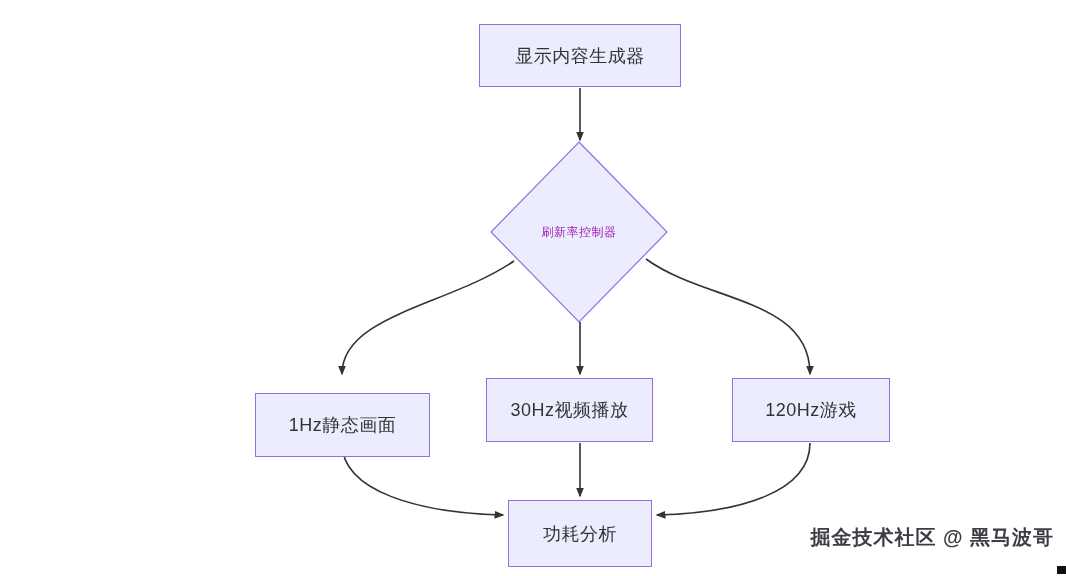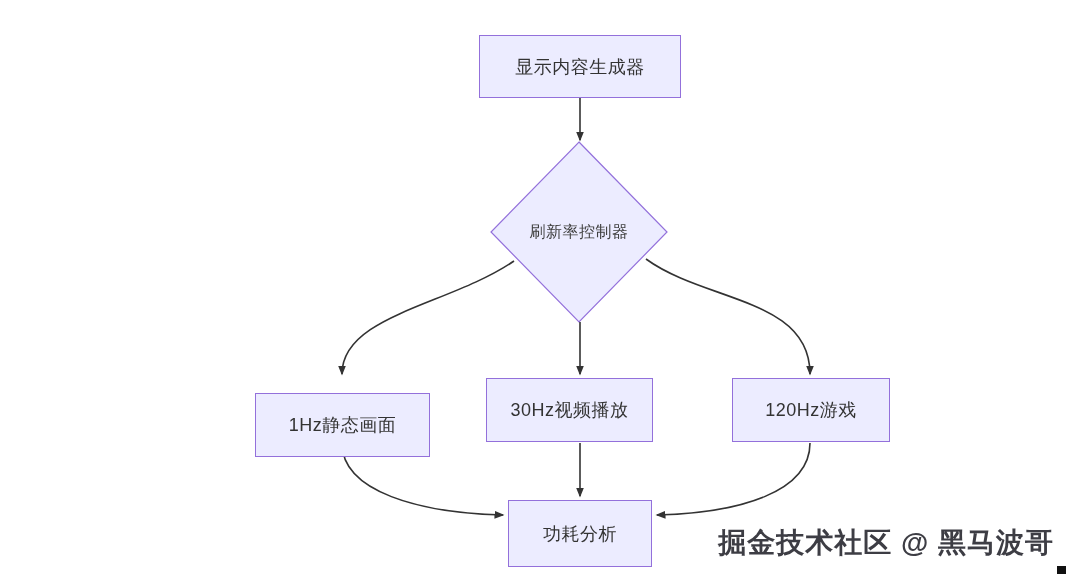--- a/index.html
+++ b/index.html
@@ -29,37 +29,37 @@
     font-size: 18px;
     color: #333333;
     letter-spacing: 0.5px;
   }
   .diamond-label {
     position: absolute;
     z-index: 2;
     display: flex;
     align-items: center;
     justify-content: center;
-    font-size: 16px;
-    color: #404040;
+    font-size: 12px;
+    color: #a21caf;
     letter-spacing: 0.5px;
     background: transparent;
   }
-  .node-generator { left: 479px; top: 24px;  width: 202px; height: 63px; margin-top: 11px; }
+  .node-generator { left: 479px; top: 24px;  width: 202px; height: 63px; }
   .node-1hz       { left: 255px; top: 378px; width: 175px; height: 64px; margin-top: 15px; }
   .node-30hz      { left: 486px; top: 378px; width: 167px; height: 64px; }
   .node-120hz     { left: 732px; top: 378px; width: 158px; height: 64px; align-items: center; }
   .node-power     { left: 508px; top: 500px; width: 144px; height: 67px; }
   .label-controller { left: 479px; top: 218px; width: 200px; height: 28px; }
   .watermark {
     position: absolute;
     z-index: 3;
     right: 12px;
     top: 524px;
-    font-size: 28px;
+    font-size: 20px;
     font-weight: bold;
     color: #3d3d44;
     letter-spacing: 1px;
     text-shadow: 2px 2px 1px #ffffff, 1px 1px 0 #ffffff;
     white-space: nowrap;
   }
   .corner-mark {
     position: absolute;
     z-index: 3;
     right: 0; bottom: 2px;

